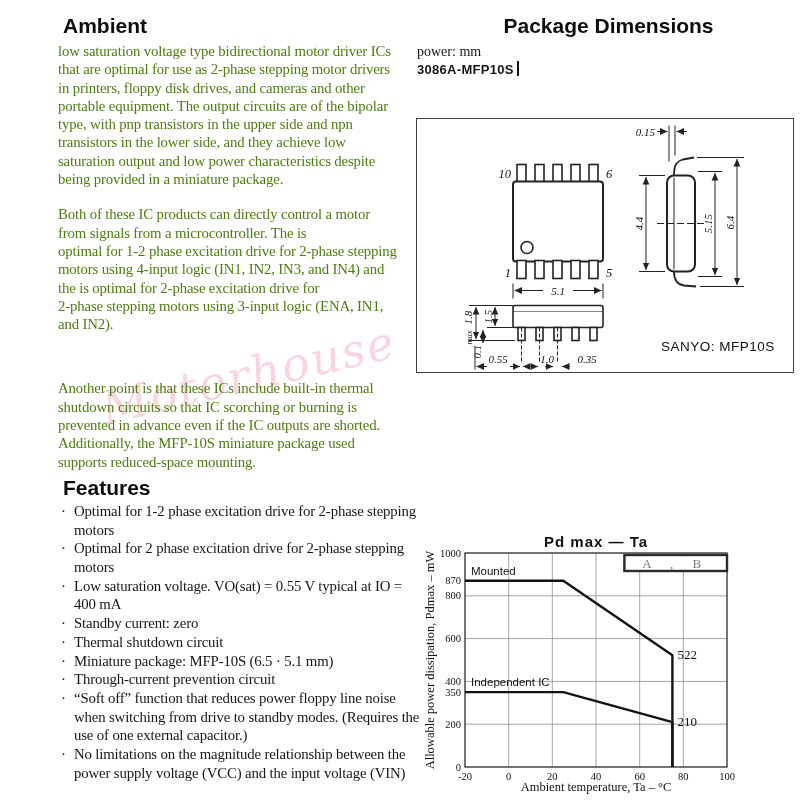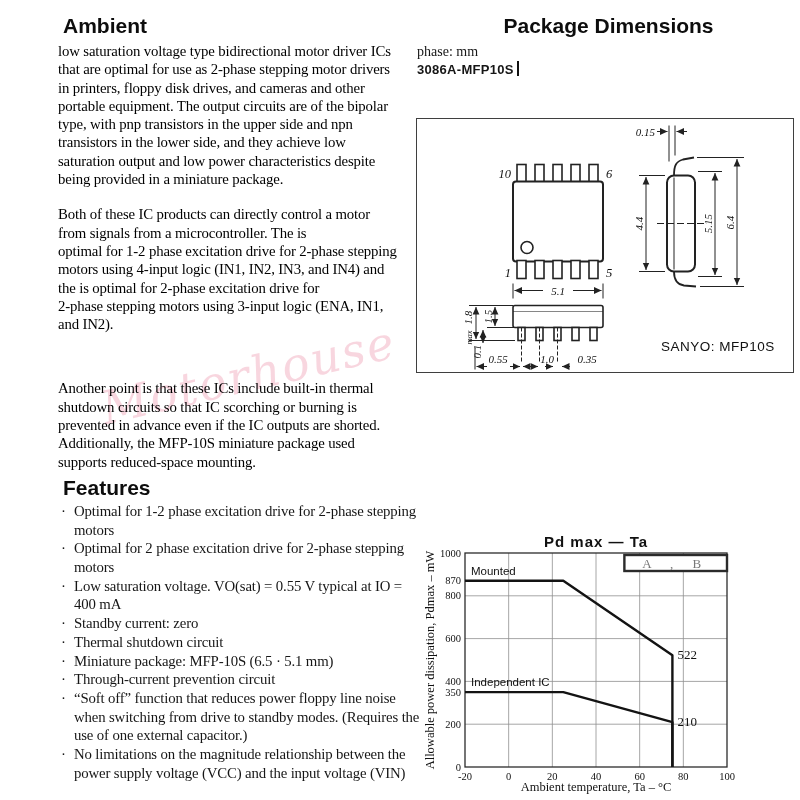--- a/index.html
+++ b/index.html
@@ -2,21 +2,21 @@
 <html><head>
 <meta charset="utf-8">
 <style>
   html,body{margin:0;padding:0;background:#fff;}
   .page{position:relative;width:800px;height:800px;background:#ffffff;overflow:hidden;
         font-family:"Liberation Serif",serif;color:#161616;}
   h1{font-family:"Liberation Sans",sans-serif;font-weight:bold;font-size:21px;
      line-height:24px;margin:0 0 0 5px;color:#0d0d0d;}
   .col-left{position:absolute;left:58px;top:14px;width:366px;}
   .para{font-size:14.8px;line-height:18.3px;letter-spacing:-0.15px;margin:0;
-        white-space:pre;color:#000000;}
+        white-space:pre;color:#4d7c0f;}
   .p1{margin-top:4px;} .p2{margin-top:17px;} .p3{margin-top:46px;}
   .feat-h{margin-top:5px;}
   ul.features{list-style:none;margin:2px 0 0 0;padding:0;font-size:14.8px;
         line-height:18.7px;letter-spacing:-0.15px;}
   ul.features li{position:relative;padding-left:16px;}
   .blt{position:absolute;left:3px;top:0;}
   .col-right{position:absolute;left:416px;top:14px;width:384px;height:786px;text-align:center;}
   .unit{position:absolute;top:30px;left:1px;font-size:14px;}
   .partnum{position:absolute;top:47px;left:1px;font-family:Liberation Sans, sans-serif;
         font-weight:bold;font-size:13px;letter-spacing:.3px;}
@@ -89,21 +89,21 @@
       <li><span class="blt">·</span><span>Thermal shutdown circuit</span></li>
       <li><span class="blt">·</span><span>Miniature package: MFP-10S (6.5 · 5.1 mm)</span></li>
       <li><span class="blt">·</span><span>Through-current prevention circuit</span></li>
       <li><span class="blt">·</span><span>“Soft off” function that reduces power floppy line noise when switching from drive to standby modes. (Requires the use of one external capacitor.)</span></li>
       <li><span class="blt">·</span><span>No limitations on the magnitude relationship between the power supply voltage (VCC) and the input voltage (VIN)</span></li>
     </ul>
   </section>
 
   <section class="col-right">
     <h1 style="margin-left:1px">Package Dimensions</h1>
-    <div class="unit">phase: mm</div>
+    <div class="unit">power: mm</div>
     <div class="partnum"><span>3086A-MFP10S</span><span class="cursor"></span></div>
 
     <div class="pkg-box">
       <svg viewBox="0 0 376 252">
         <defs>
           <marker id="ah" viewBox="0 0 8 8" refX="7.5" refY="4" markerWidth="8" markerHeight="8" orient="auto-start-reverse">
             <path d="M0,0.6 L7.5,4 L0,7.4 z" fill="#222"></path>
           </marker>
         </defs>
 

